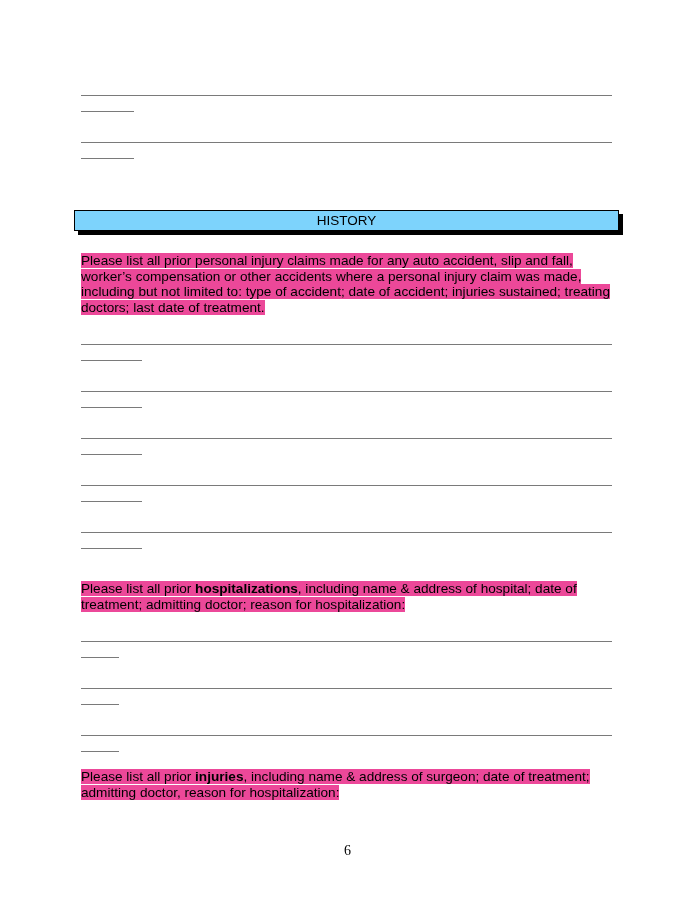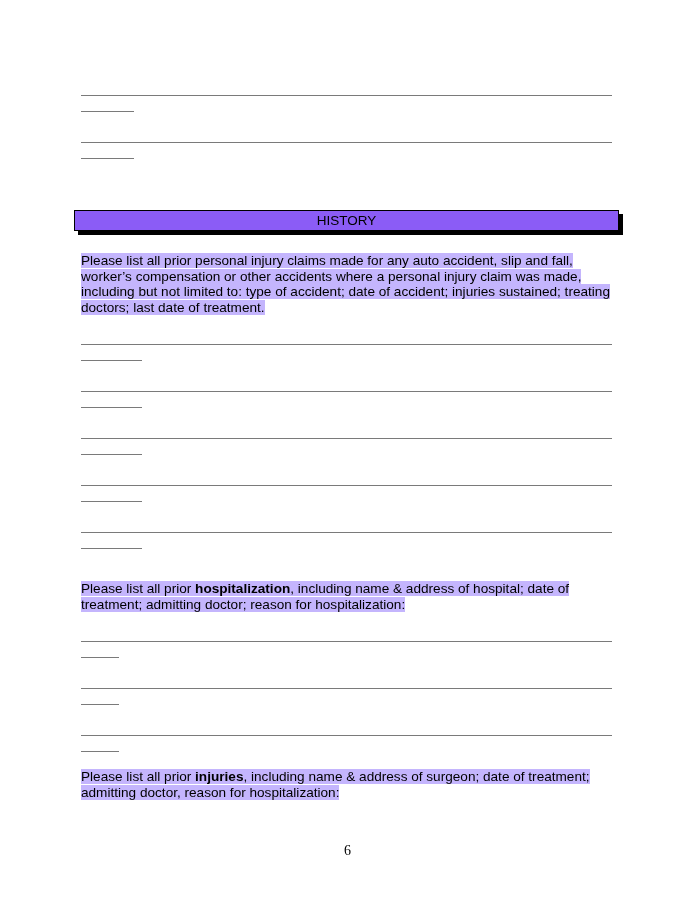--- a/index.html
+++ b/index.html
@@ -1,25 +1,25 @@
 <!DOCTYPE html>
 <html><head>
 <meta charset="utf-8">
 <style>
   html, body { margin:0; padding:0; background:#ffffff; }
   body { width:695px; height:900px; position:relative; overflow:hidden;
          font-family:"Liberation Sans", sans-serif; color:#000; }
   .line { position:absolute; left:81px; height:1px; background:#7a7a7a; }
   .line.full { width:531px; }
   .history-box { position:absolute; left:74px; top:210px; width:543px; height:19px;
-                 background:#8b5cf6; border:1.5px solid #000;
+                 background:#7dd3fc; border:1.5px solid #000;
                  box-shadow:4px 4px 0 #000; text-align:center;
                  font-size:13.5px; line-height:19px; }
   .para { position:absolute; left:81px; width:540px; font-size:13.6px; line-height:15.6px; }
-  .hl { background:#c4b5fd; }
+  .hl { background:#ec4899; }
   .page-num { position:absolute; left:0; width:695px; top:843px; text-align:center;
               font-family:"Liberation Serif", serif; font-size:14px; }
 </style>
 </head>
 <body>
 
 <div>
   <div class="line full" style="top:95px"></div>
   <div class="line" style="top:111px;width:53px"></div>
   <div class="line full" style="top:142px"></div>
@@ -41,21 +41,21 @@
   <div class="line" style="top:407px;width:61px"></div>
   <div class="line full" style="top:438px"></div>
   <div class="line" style="top:454px;width:61px"></div>
   <div class="line full" style="top:485px"></div>
   <div class="line" style="top:501px;width:61px"></div>
   <div class="line full" style="top:532px"></div>
   <div class="line" style="top:548px;width:61px"></div>
 </div>
 
 <div class="para" style="top:581px">
-  <span class="hl"><span>Please list all prior </span><b>hospitalization</b><span>, including name &amp; address of hospital; date of treatment; admitting doctor; reason for hospitalization:</span></span>
+  <span class="hl"><span>Please list all prior </span><b>hospitalizations</b><span>, including name &amp; address of hospital; date of treatment; admitting doctor; reason for hospitalization:</span></span>
 </div>
 
 <div>
   <div class="line full" style="top:641px"></div>
   <div class="line" style="top:657px;width:38px"></div>
   <div class="line full" style="top:688px"></div>
   <div class="line" style="top:704px;width:38px"></div>
   <div class="line full" style="top:735px"></div>
   <div class="line" style="top:751px;width:38px"></div>
 </div>

